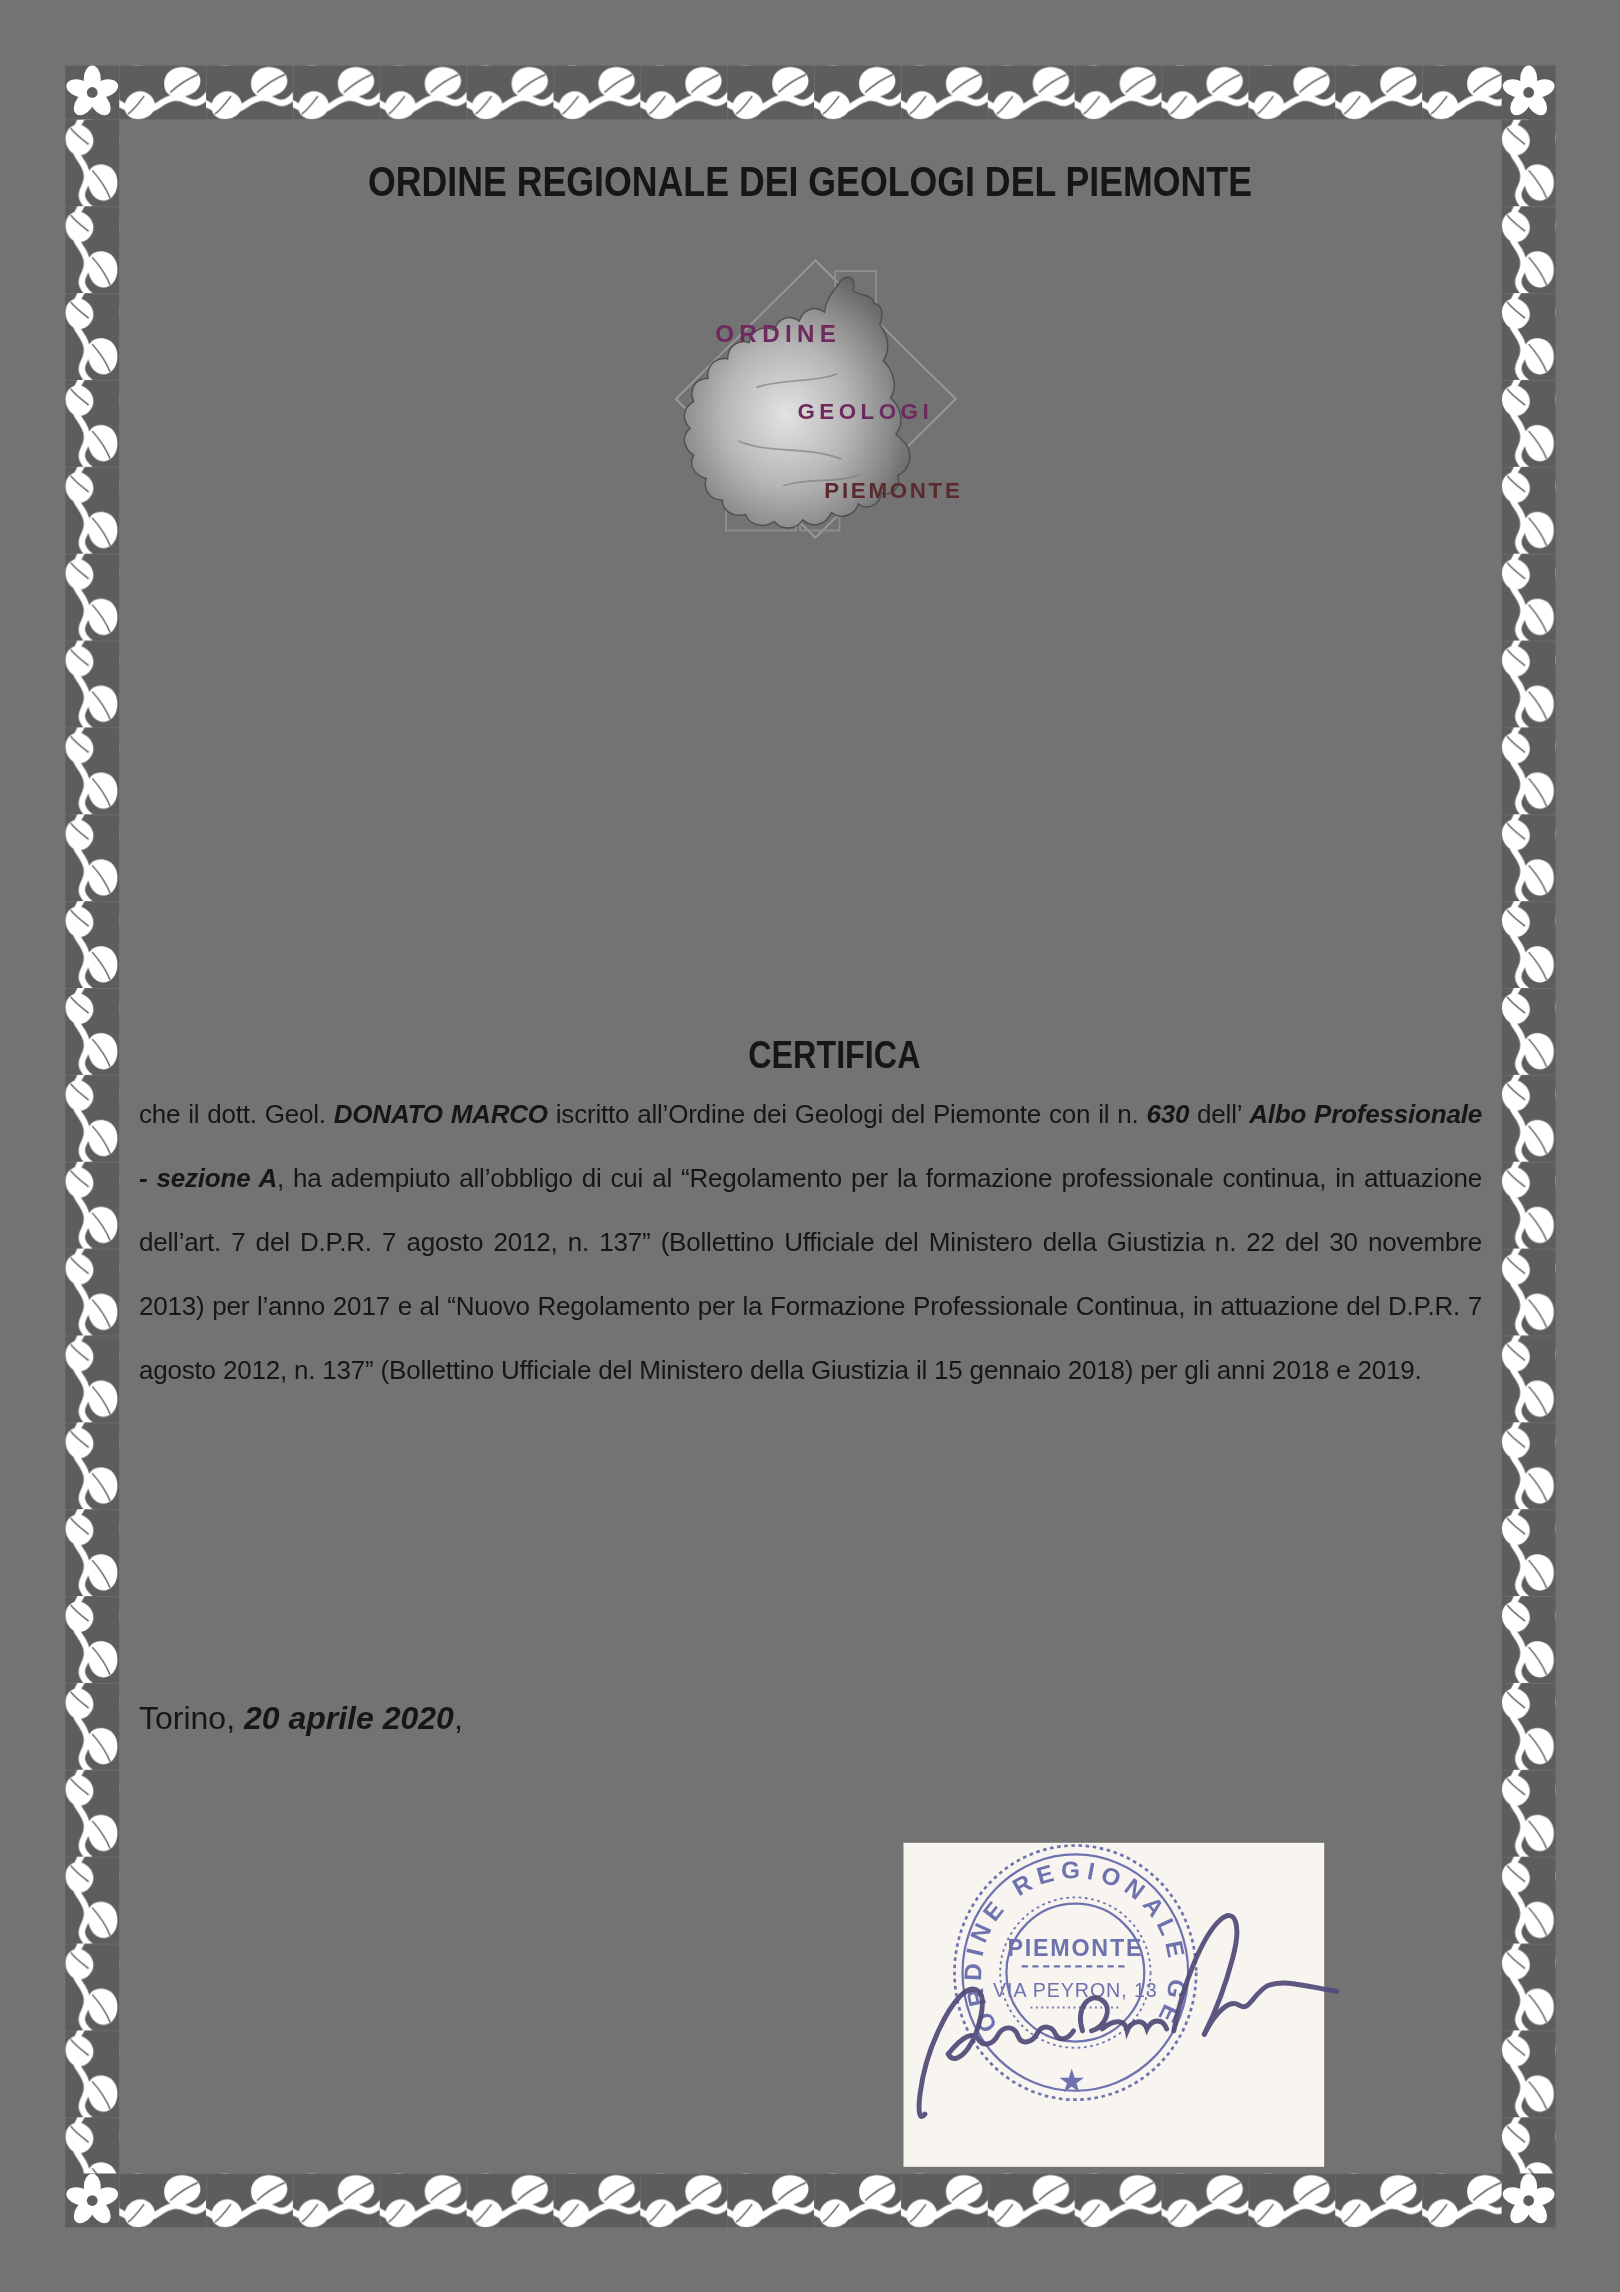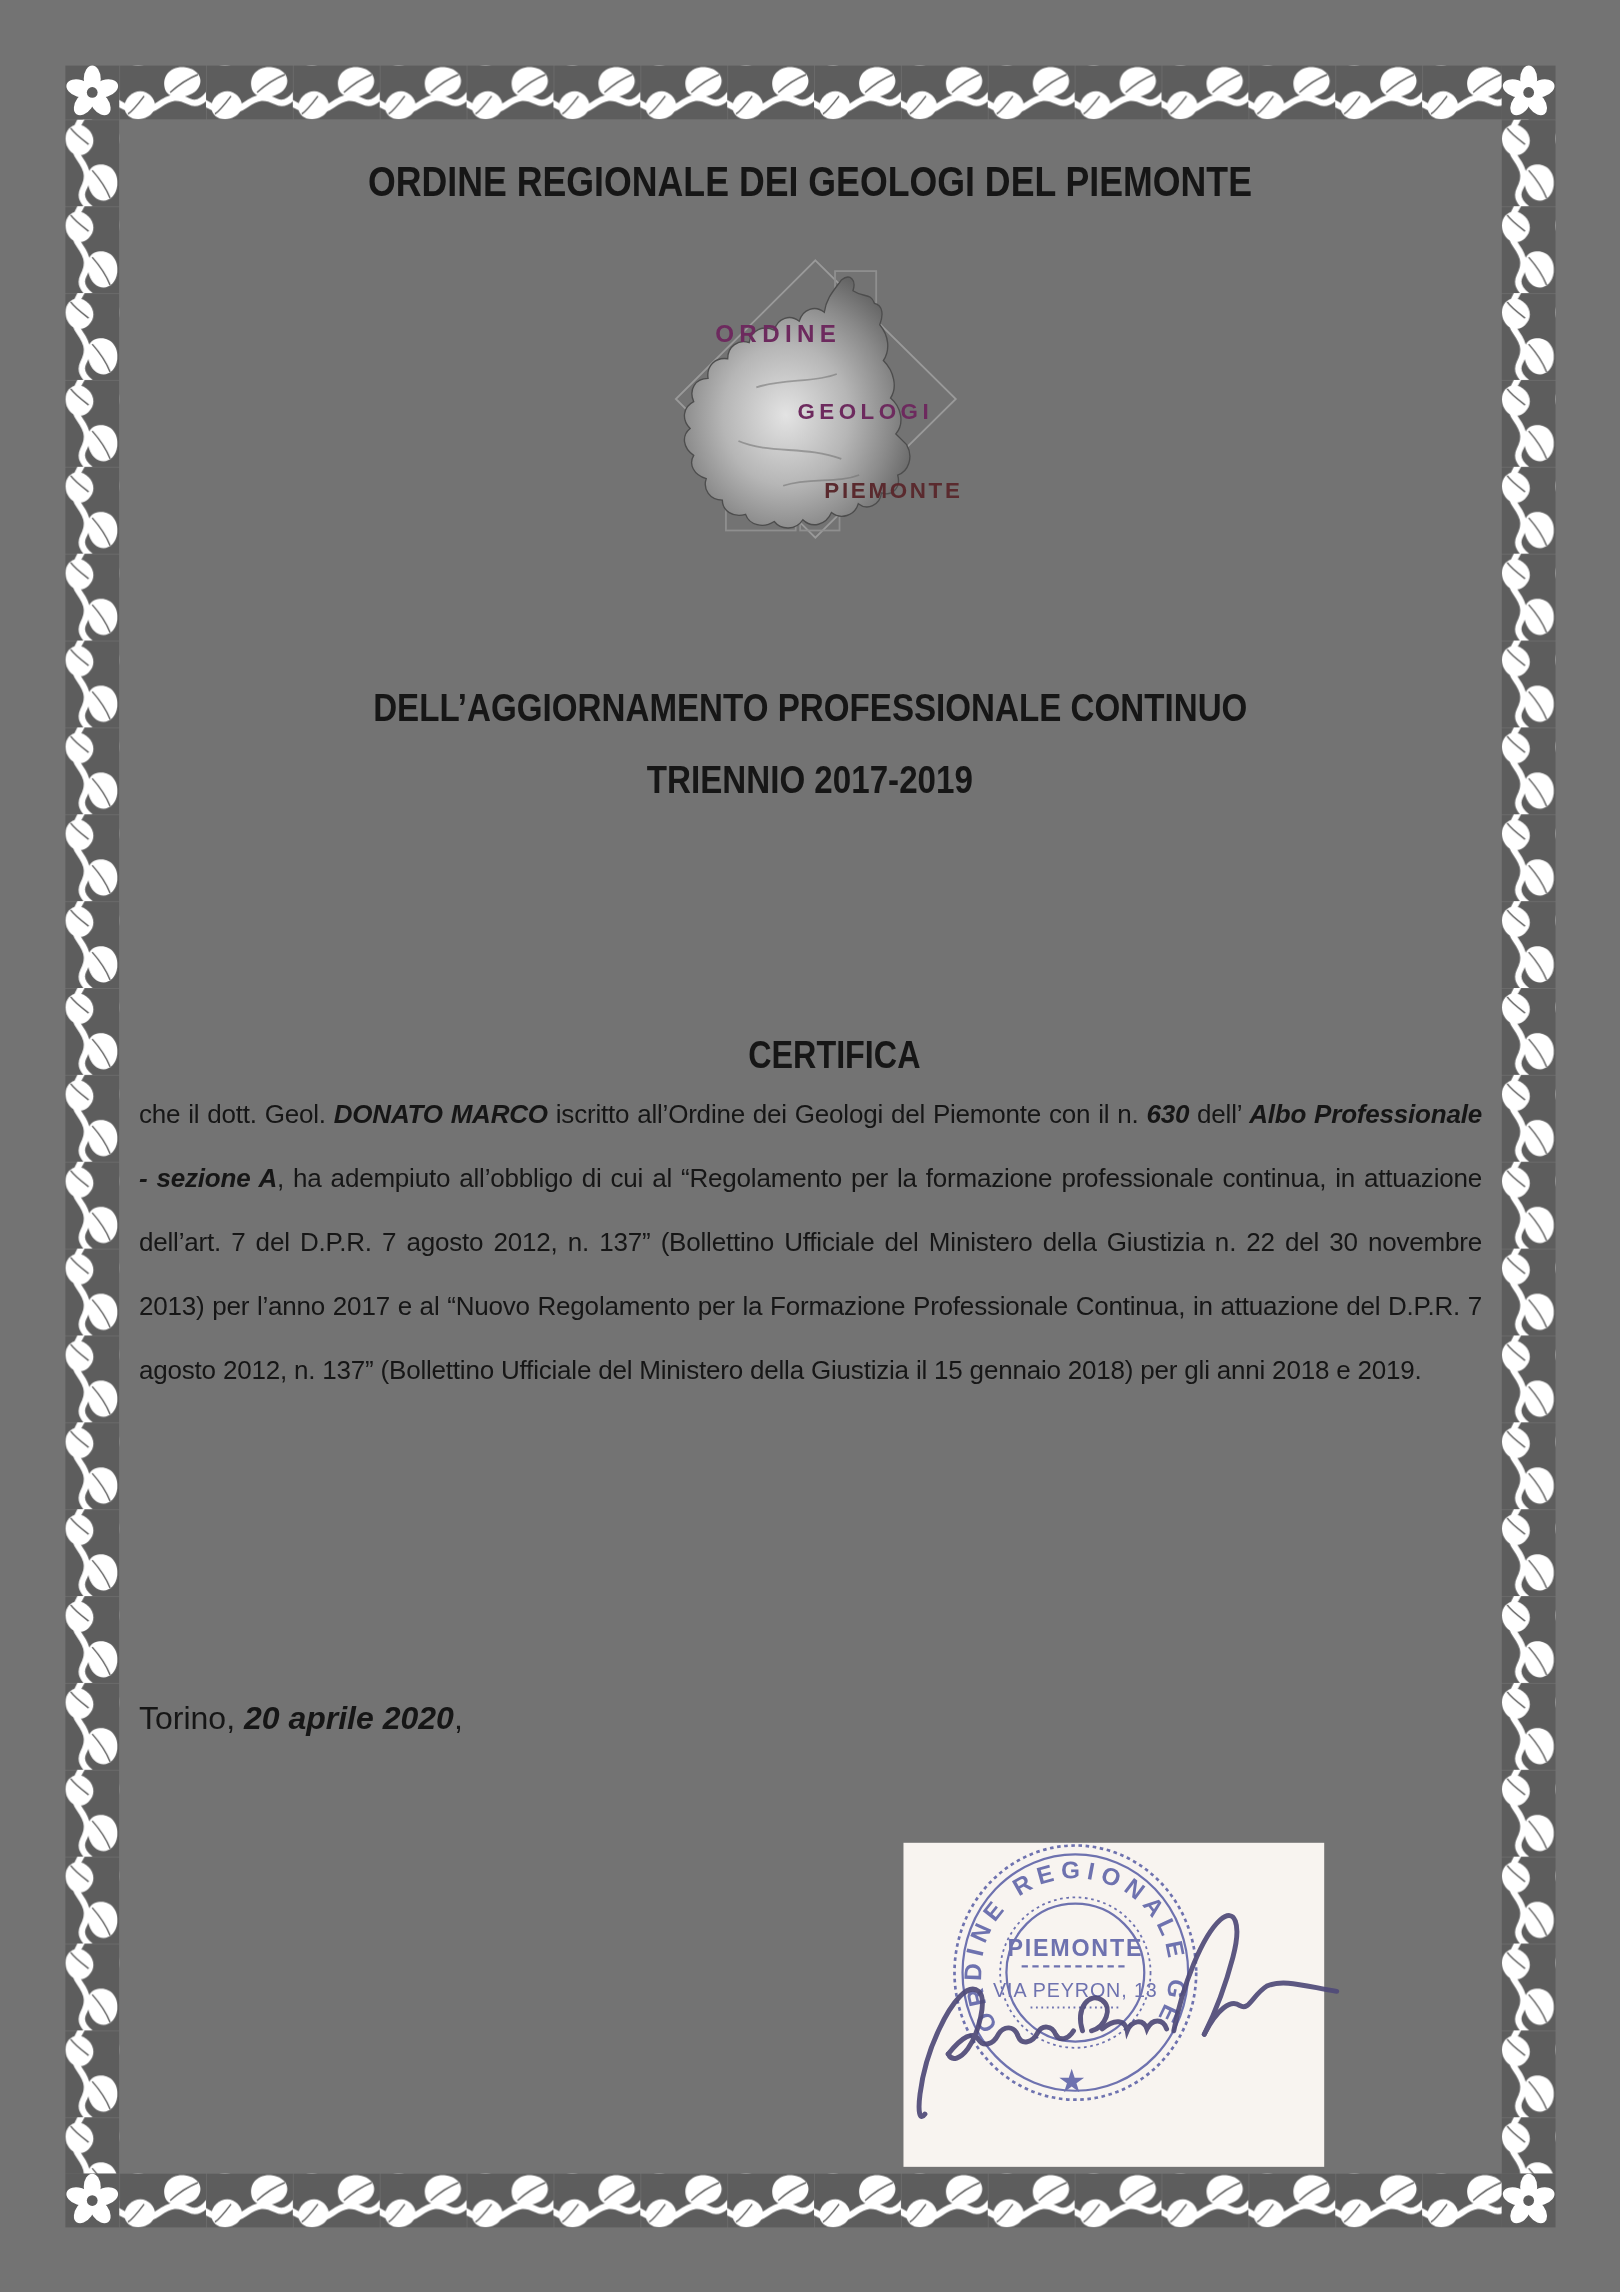--- a/index.html
+++ b/index.html
@@ -123,26 +123,20 @@
                  C44,152 52,140 66,140 C64,126 74,116 88,118 C88,104 100,96 112,100
                  C114,86 128,80 140,86 C144,72 158,68 168,76 C172,62 186,58 196,66
                  C198,50 208,40 215,30 Z" fill="url(#mapgrad)" stroke="#4d4d4d" stroke-width="1.5"></path>
         <path d="M120,150 C150,140 185,145 210,135 M100,210 C135,225 175,215 215,230 M150,260 C180,250 210,258 235,248" fill="none" stroke="#6f6f6f" stroke-width="2" opacity="0.55"></path>
         <text x="74" y="99" font-size="27" letter-spacing="6" font-weight="bold" fill="#6d2a5e">ORDINE</text>
         <text x="166" y="185" font-size="25" letter-spacing="5" font-weight="bold" fill="#6d2a5e">GEOLOGI</text>
         <text x="196" y="274" font-size="25" letter-spacing="3" font-weight="bold" fill="#5a2a2e">PIEMONTE</text>
       </svg>
     </div>
 
-    <div class="h-line h2">
-      <span class="cond">DELL’AGGIORNAMENTO PROFESSIONALE CONTINUO</span>
-    </div>
-    <div class="h-line h3">
-      <span class="cond">TRIENNIO 2017-2019</span>
-    </div>
 
 
     <div class="certifica">
       <span class="cond">CERTIFICA</span>
     </div>
 
     <div class="par p-cert"><span>che il dott. Geol. </span><span class="seg-bold-italic">DONATO MARCO</span><span> iscritto all’Ordine dei Geologi del Piemonte con il n. </span><span class="seg-bold-italic">630</span><span> dell’ </span><span class="seg-bold-italic">Albo Professionale  - sezione A</span><span>, ha adempiuto all’obbligo di cui al “Regolamento per la formazione professionale continua, in attuazione dell’art. 7 del D.P.R. 7 agosto 2012, n. 137” (Bollettino Ufficiale del Ministero della Giustizia n. 22 del 30 novembre 2013) per l’anno 2017 e al “Nuovo Regolamento per la Formazione Professionale Continua, in attuazione del D.P.R. 7 agosto 2012, n. 137” (Bollettino Ufficiale del Ministero della Giustizia il 15 gennaio 2018) per gli anni 2018 e 2019.</span></div>
 
 
     <div class="place-date"><span>Torino, </span><span class="seg-bold-italic">20 aprile 2020</span><span>,</span></div>

